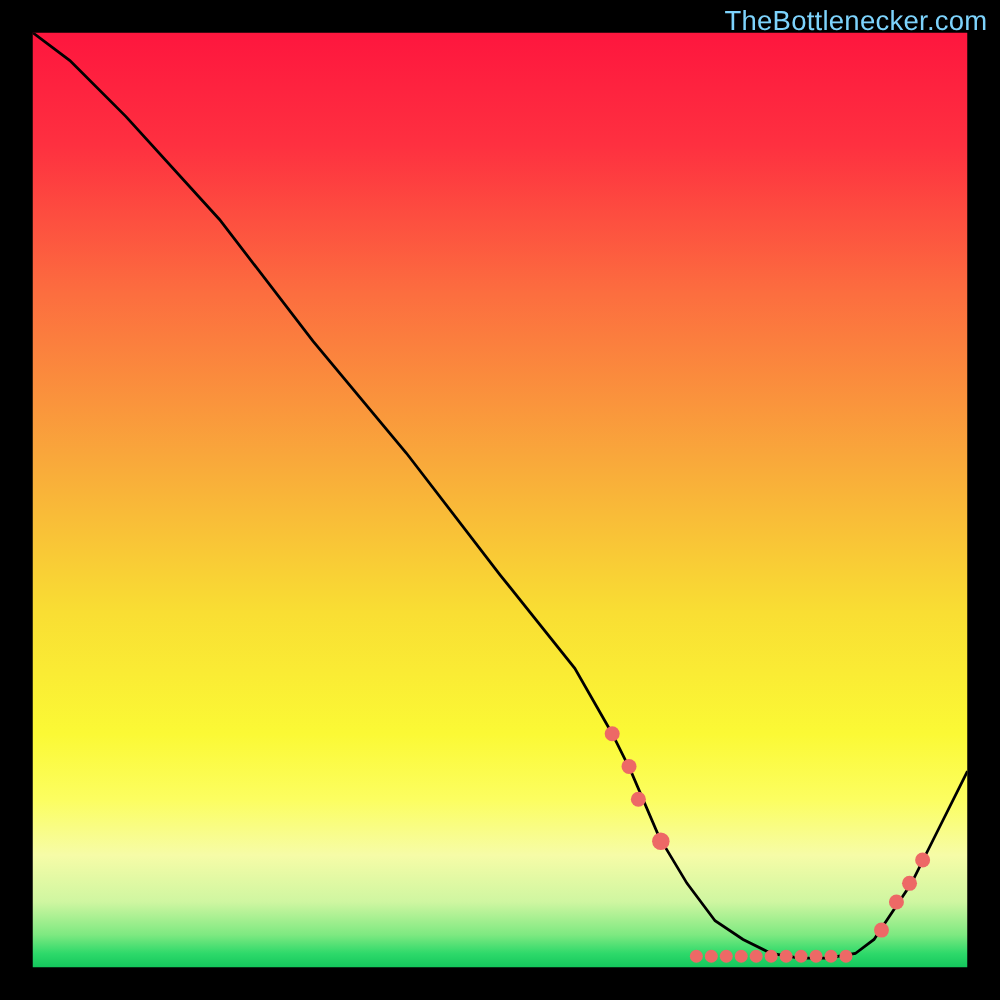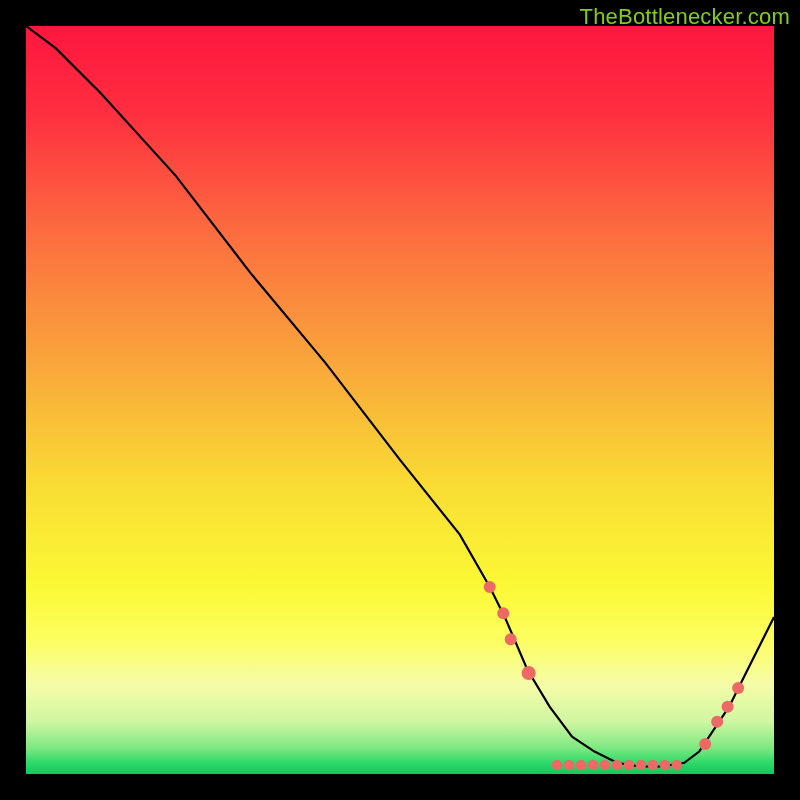--- a/index.html
+++ b/index.html
@@ -14,21 +14,21 @@
   .frame {
     position: relative;
     width: 800px;
     height: 800px;
     background: #000;
   }
   .watermark {
     position: absolute;
     top: 4px;
     right: 10px;
-    color: #84cc16;
+    color: #7dd3fc;
     font-size: 22px;
     font-weight: 500;
     letter-spacing: 0.2px;
     z-index: 5;
   }
   svg.chart {
     position: absolute;
     left: 26px;
     top: 26px;
     width: 748px;

